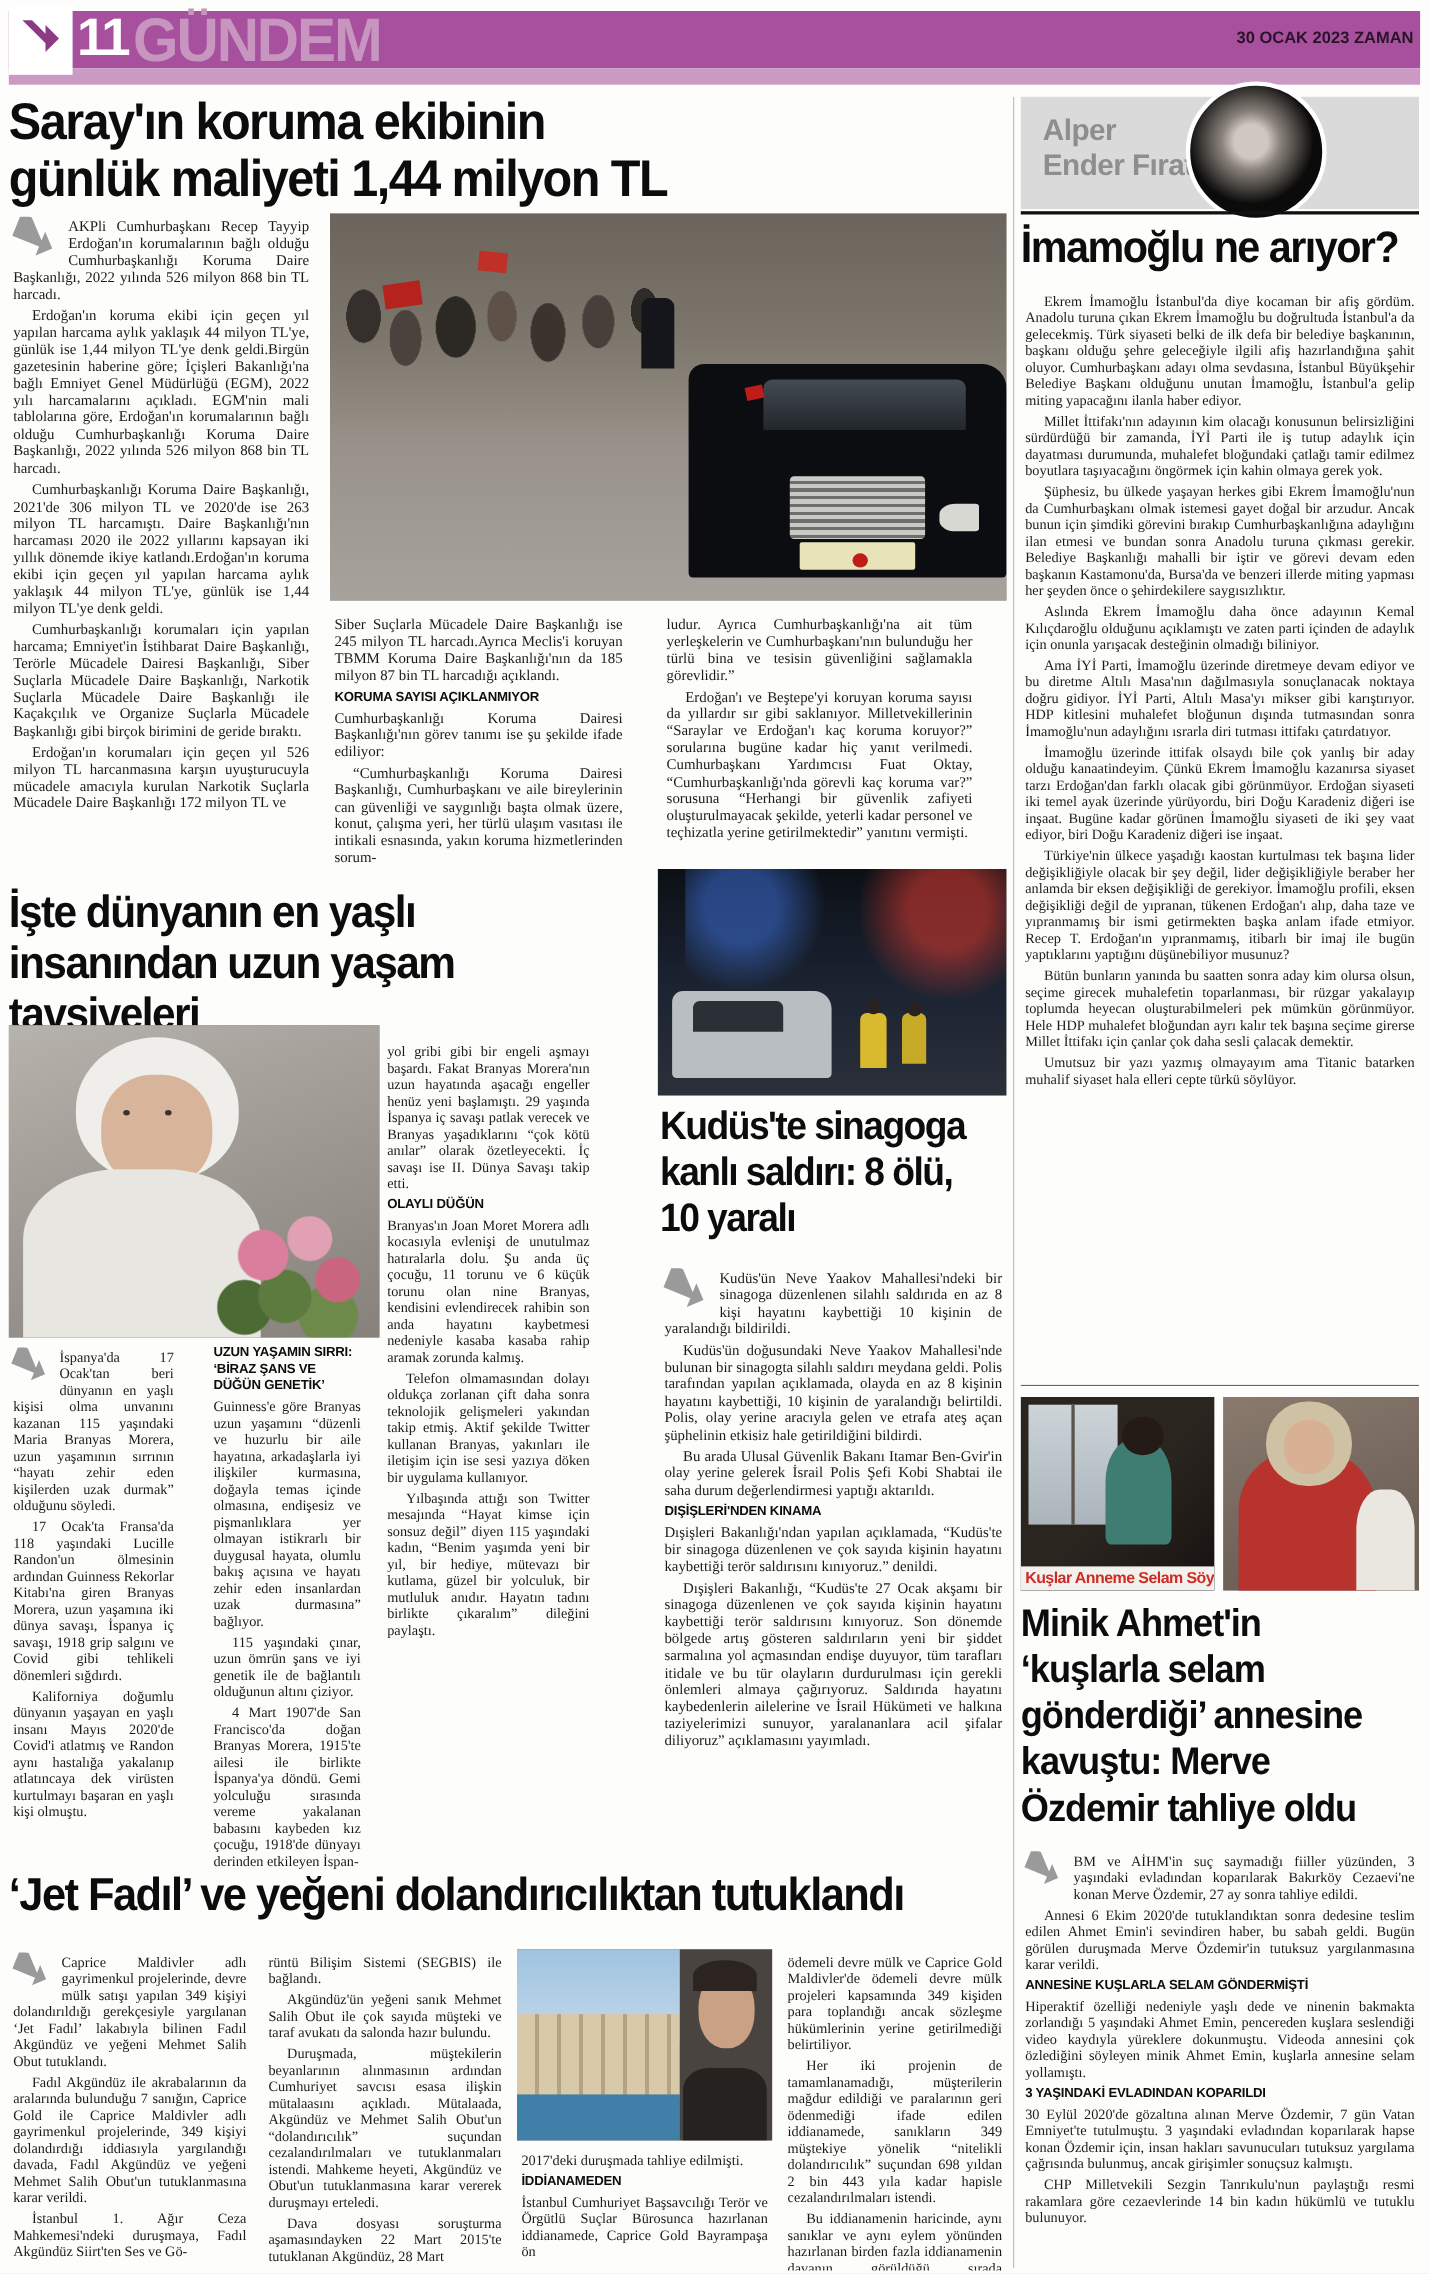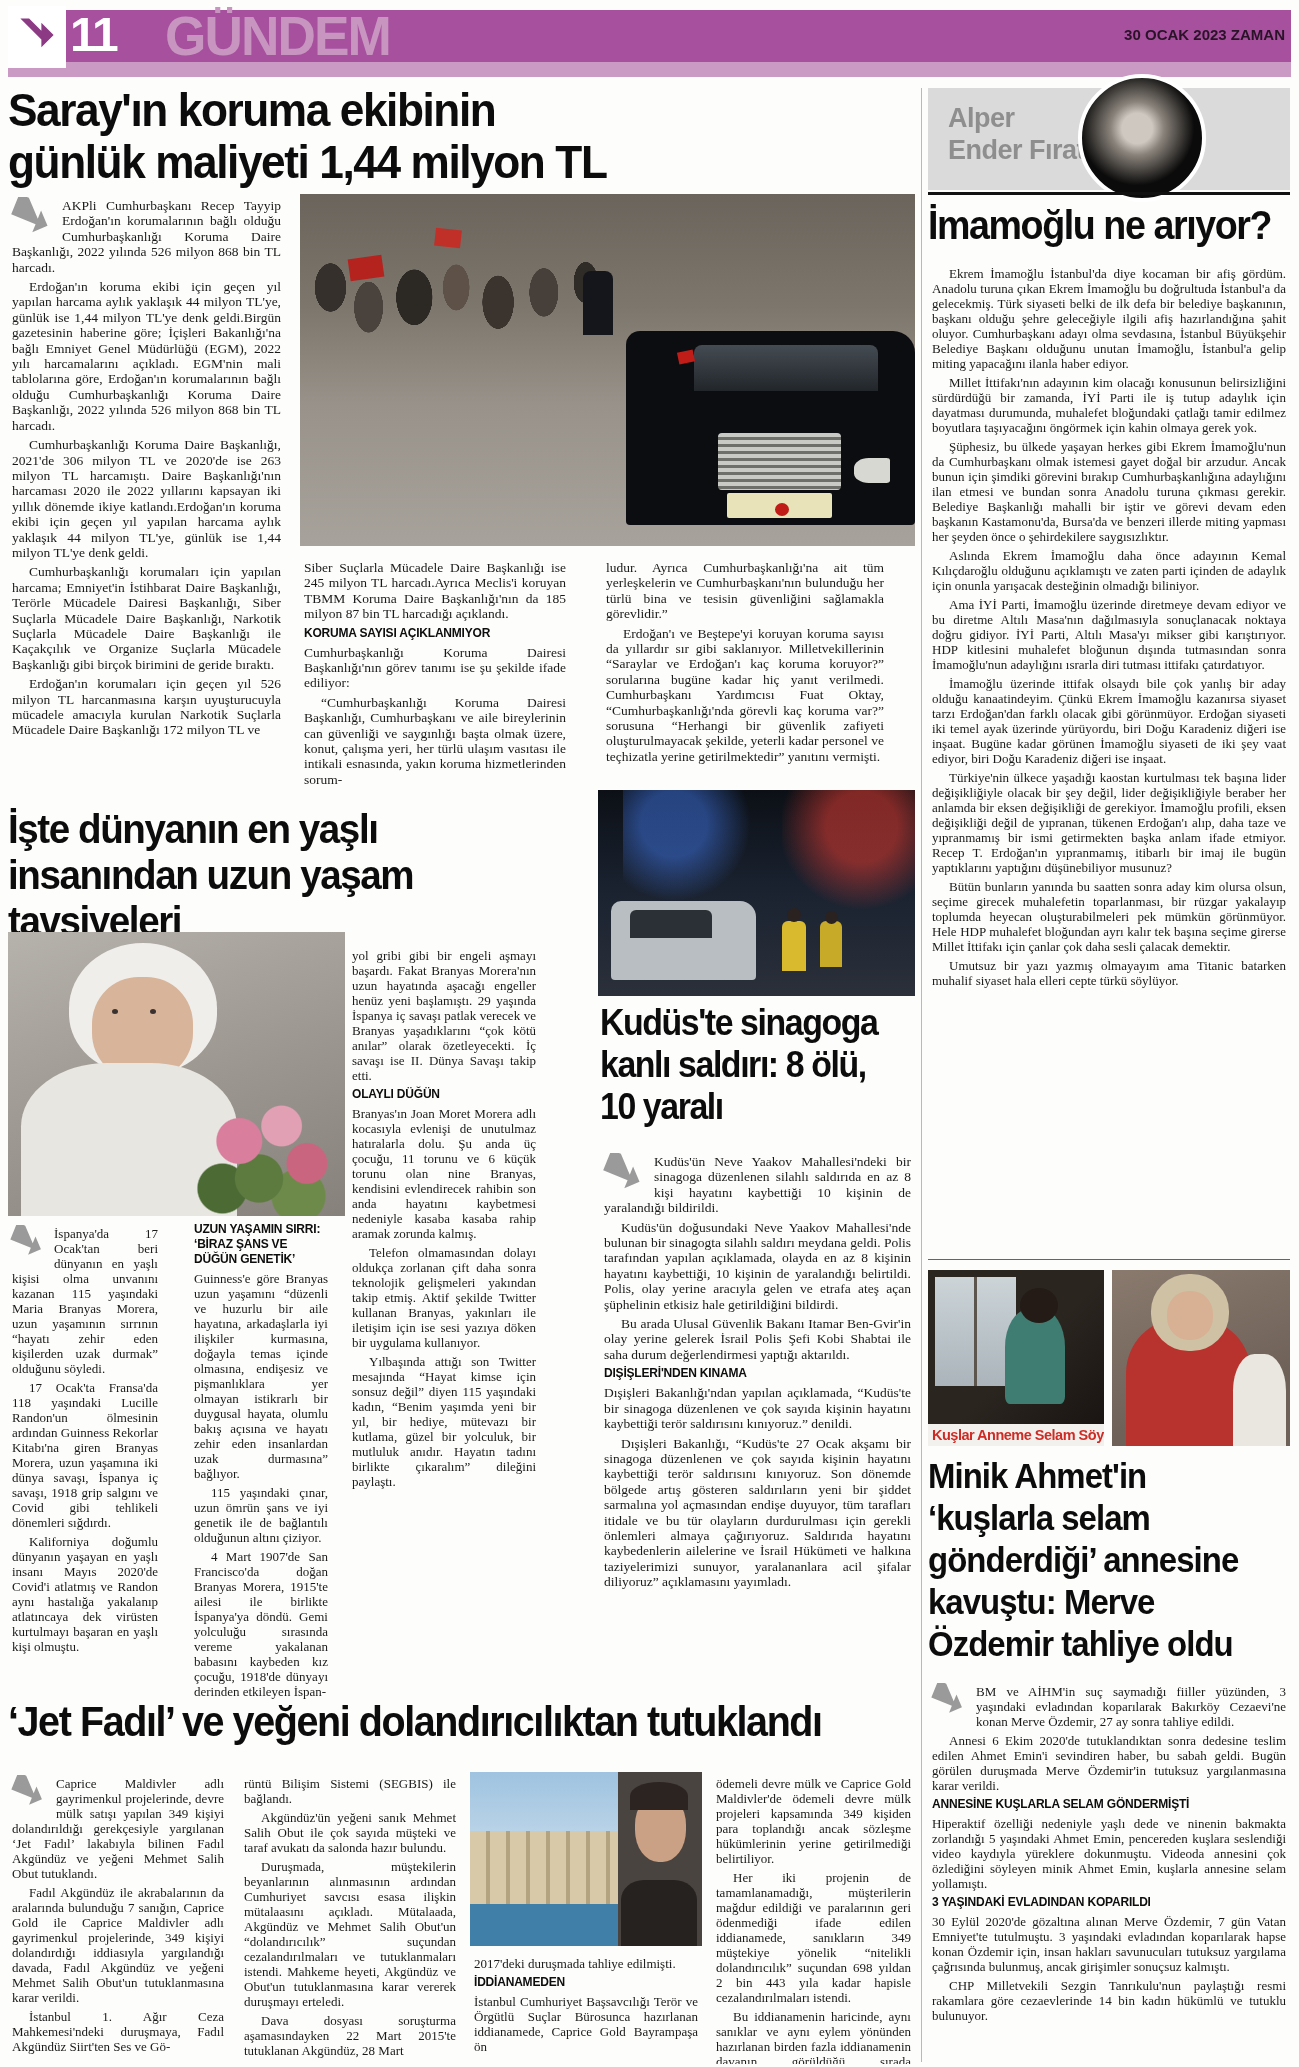--- a/index.html
+++ b/index.html
@@ -4,21 +4,21 @@
 <style>
   html,body{margin:0;padding:0;background:#e8e8e8;}
   #page{position:relative;width:1299px;height:2067px;background:#fdfdfb;margin:0 auto;
         font-family:"Liberation Serif",serif;color:#1a1a1a;overflow:hidden;}
   .abs{position:absolute;}
 
   
   .mast-bar{left:8px;top:10px;width:1283px;height:52px;background:#a6509e;}
   .mast-strip{left:8px;top:62px;width:1283px;height:15px;background:#ca9ac4;}
   .logo-box{left:8px;top:6px;width:58px;height:62px;background:#ffffff;display:flex;align-items:center;justify-content:center;}
-  .mast-text{left:70px;top:6px;display:flex;align-items:flex-start;font-family:"Liberation Sans",sans-serif;font-weight:700;gap:44px;}
+  .mast-text{left:70px;top:6px;display:flex;align-items:flex-start;font-family:"Liberation Sans",sans-serif;font-weight:700;}
   .page-num{font-size:48px;line-height:58px;color:#ffffff;letter-spacing:-2px;}
   .section-name{font-size:56px;line-height:60px;color:#c795c0;letter-spacing:-2px;margin-left:4px;transform:scaleX(.95);transform-origin:0 0;}
   .date-line{right:14px;top:26px;font-family:"Liberation Sans",sans-serif;font-weight:700;font-size:15px;color:#2a1328;}
 
   
   .headline{font-family:"Liberation Sans",sans-serif;font-weight:700;color:#0c0c0c;
             letter-spacing:-1.5px;transform:scaleX(.94);transform-origin:0 0;}
   .h1{left:8px;top:84px;width:640px;font-size:47px;line-height:52px;}
   .h2{left:8px;top:806px;width:500px;font-size:41px;line-height:46px;}
   .h3{left:600px;top:1002px;width:310px;font-size:36px;line-height:42px;}

